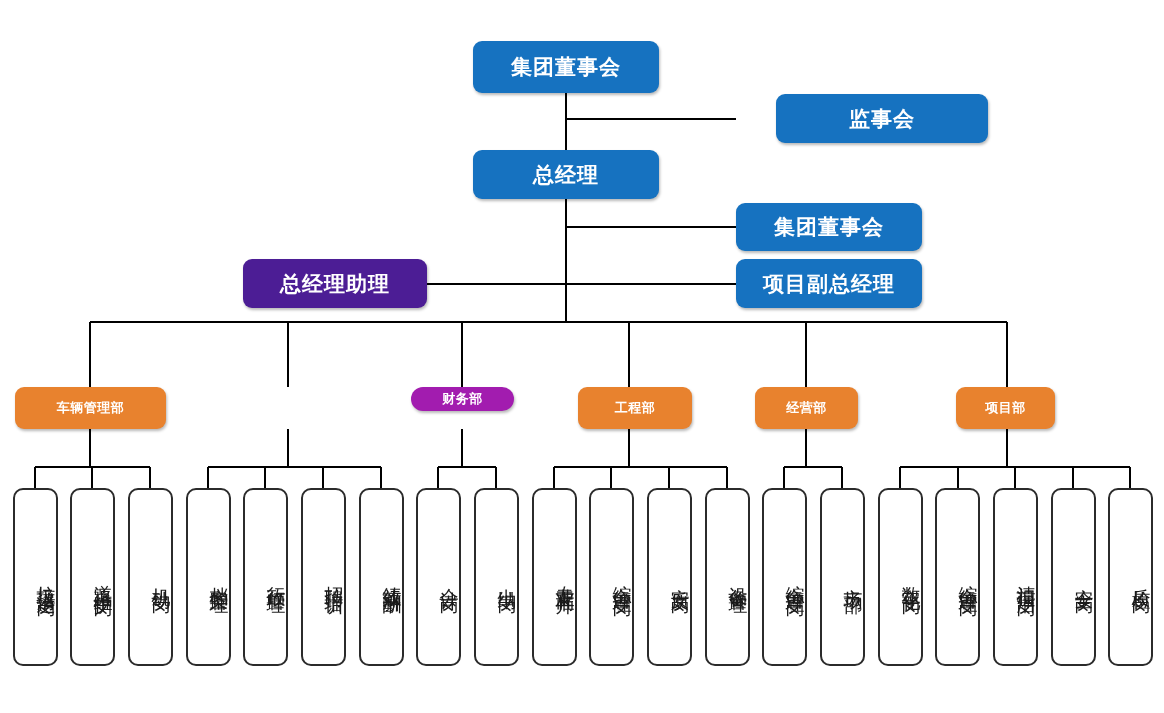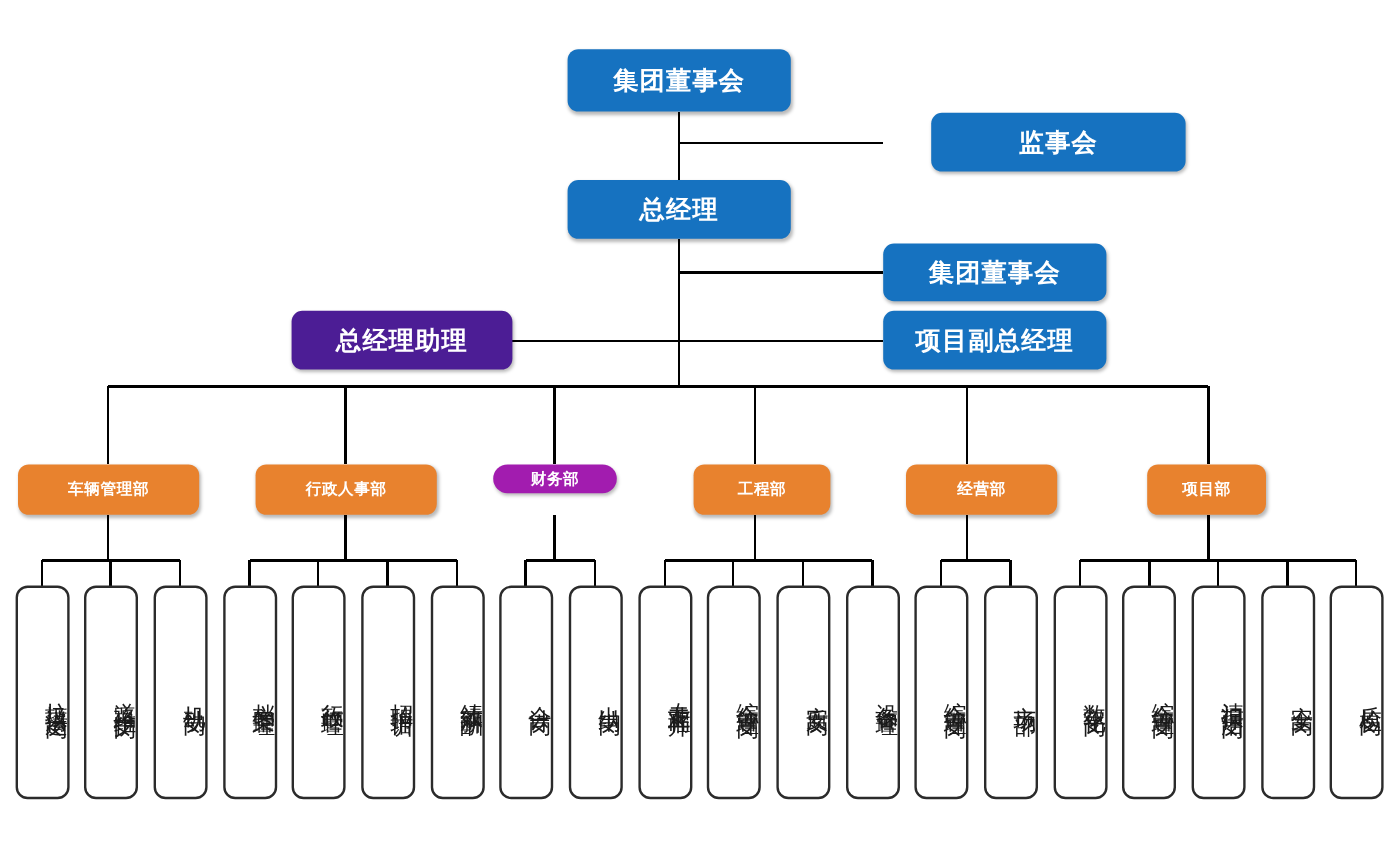--- a/index.html
+++ b/index.html
@@ -140,24 +140,23 @@
   </svg>
 
   <div class="node blue" style="left: 473px; top: 41px; width: 186px; height: 52px; background: rgb(22, 114, 192);">集团董事会</div>
   <div class="node blue" style="left: 736px; top: 94px; width: 212px; height: 49px; background: rgb(22, 114, 192); margin-left: 40px;">监事会</div>
   <div class="node blue" style="left: 473px; top: 150px; width: 186px; height: 49px; background: rgb(22, 114, 192); text-align: center;">总经理</div>
   <div class="node blue" style="left: 736px; top: 203px; width: 186px; height: 48px; background: rgb(22, 114, 192);">集团董事会</div>
   <div class="node blue" style="left: 243px; top: 259px; width: 184px; height: 49px; background: #4c1d95;">总经理助理</div>
   <div class="node blue" style="left: 736px; top: 259px; width: 186px; height: 49px; background: rgb(22, 114, 192);">项目副总经理</div>
 
   <div class="node orange" style="left: 15px; top: 387px; width: 151px; height: 42px; background: rgb(232, 130, 46);">车辆管理部</div>
-  <div class="node orange" style="left: 213px; top: 387px; width: 151px; height: 42px; background: rgb(232, 130, 46);">行政人事部</div>
   <div class="node orange" style="left: 411px; top: 387px; width: 103px; height: 24px; background: #a21caf; border-radius: 14px;">财务部</div>
   <div class="node orange" style="left: 578px; top: 387px; width: 114px; height: 42px; background: rgb(232, 130, 46);">工程部</div>
-  <div class="node orange" style="left: 755px; top: 387px; width: 126px; height: 42px; background: rgb(232, 130, 46);">经营部</div>
+  <div class="node orange" style="left: 755px; top: 387px; width: 103px; height: 42px; background: rgb(232, 130, 46);">经营部</div>
   <div class="node orange" style="left: 956px; top: 387px; width: 99px; height: 42px; background: rgb(232, 130, 46);">项目部</div>
 
   <div class="node leaf" style="left: 13px; top: 488px; width: 45px; height: 178px; border-color: rgb(43, 43, 43); background: rgb(255, 255, 255);">
       <span class="leaf-label">垃圾清运岗</span>
     </div>
   <div class="node leaf" style="left: 70px; top: 488px; width: 45px; height: 178px; border-color: rgb(43, 43, 43); background: rgb(255, 255, 255);">
       <span class="leaf-label">道路维护岗</span>
     </div>
   <div class="node leaf" style="left: 128px; top: 488px; width: 45px; height: 178px; border-color: rgb(43, 43, 43); background: rgb(255, 255, 255);">
       <span class="leaf-label">机动岗</span>

